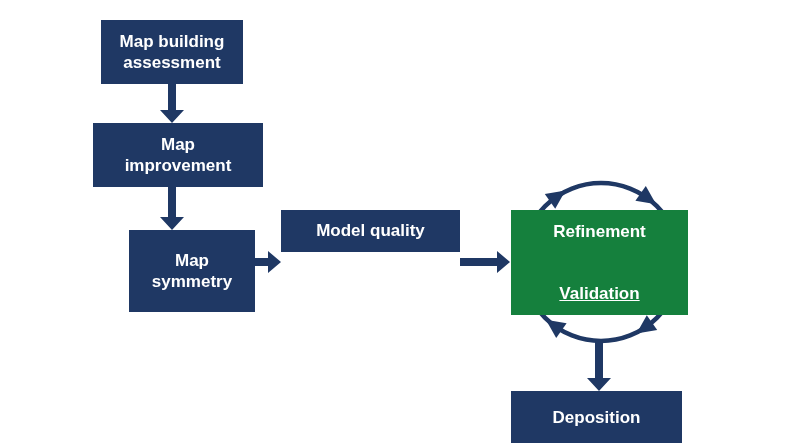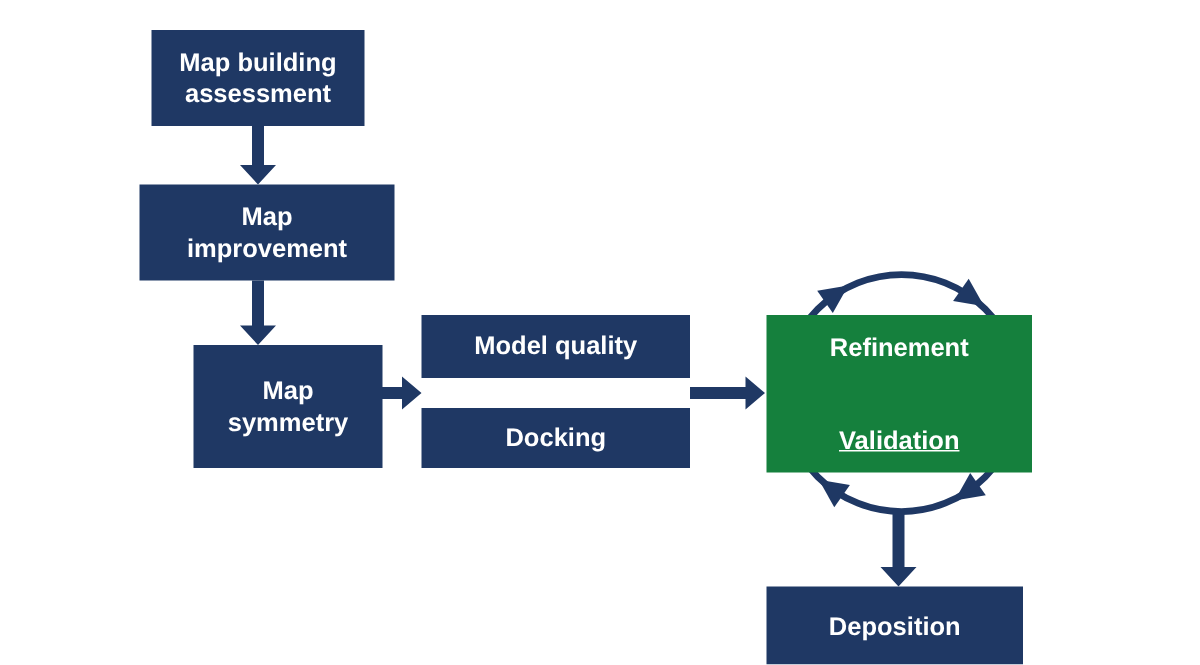--- a/index.html
+++ b/index.html
@@ -65,23 +65,20 @@
   </div>
 
   <div class="node n-ms">
     <span class="lbl">Map symmetry</span>
   </div>
 
   <div class="node n-mb">
     <span class="lbl">Model quality</span>
   </div>
 
-  <div class="node n-dk">
-    <span class="lbl">Docking</span>
-  </div>
 
   <div class="cluster">
     <div class="half half-refinement">
       <span class="lbl">Refinement</span>
     </div>
     <div class="slot"></div>
     <div class="half half-validation">
       <span class="lbl">Validation</span>
     </div>
   </div>

